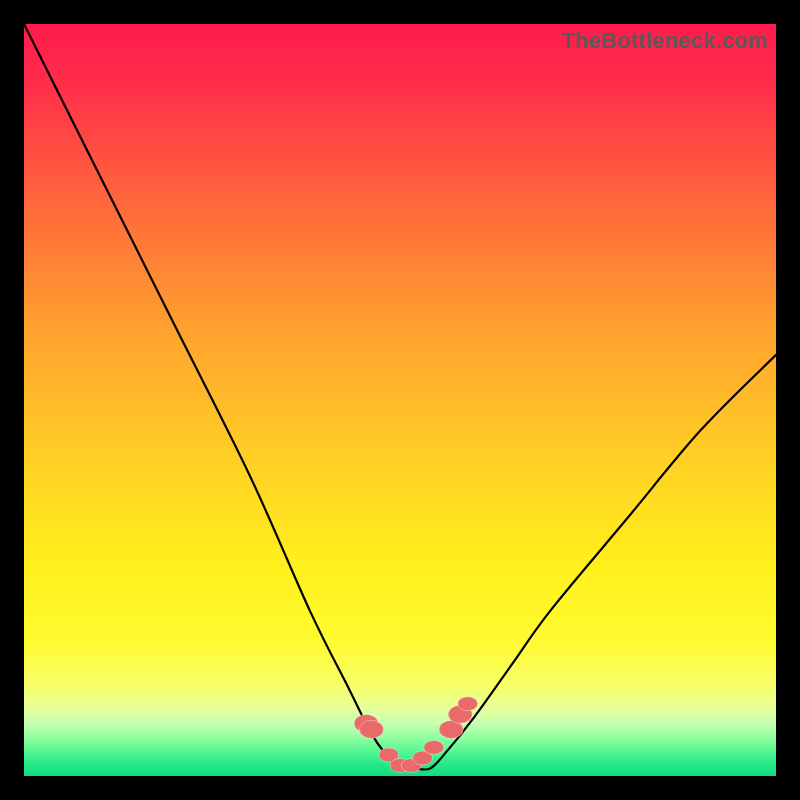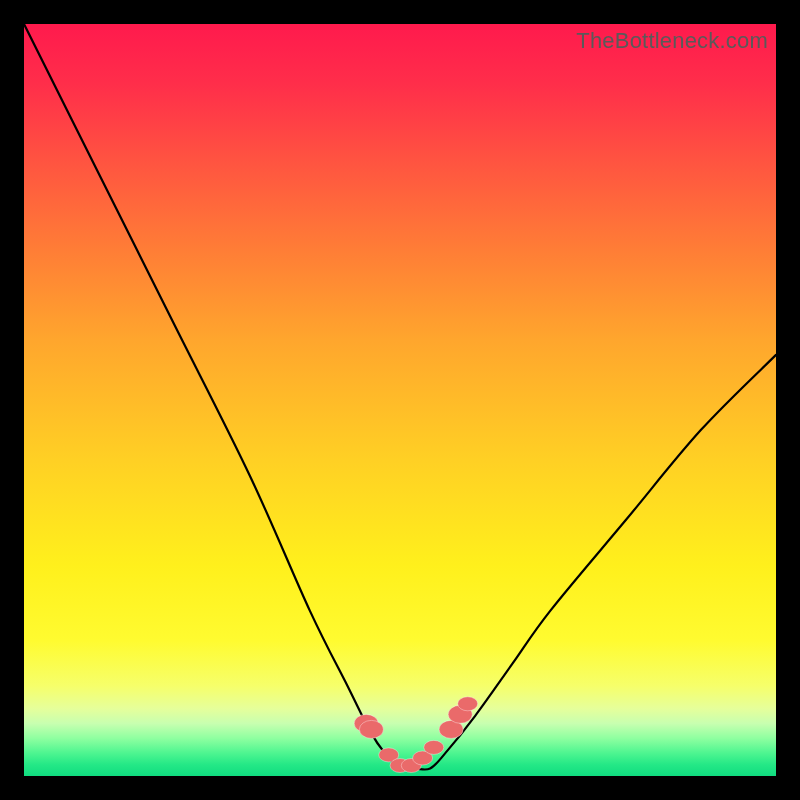--- a/index.html
+++ b/index.html
@@ -43,21 +43,21 @@
       #24e886 98.5%,
       #10dc80 100%
     );
   }
   .watermark {
     position: absolute;
     top: 4px;
     right: 8px;
     color: #5a5a5a;
     font-size: 22px;
-    font-weight: 400;
+    font-weight: 700;
     letter-spacing: 0.2px;
     user-select: none;
   }
   svg.curve {
     position: absolute;
     left: 0;
     top: 0;
     width: 752px;
     height: 752px;
   }

